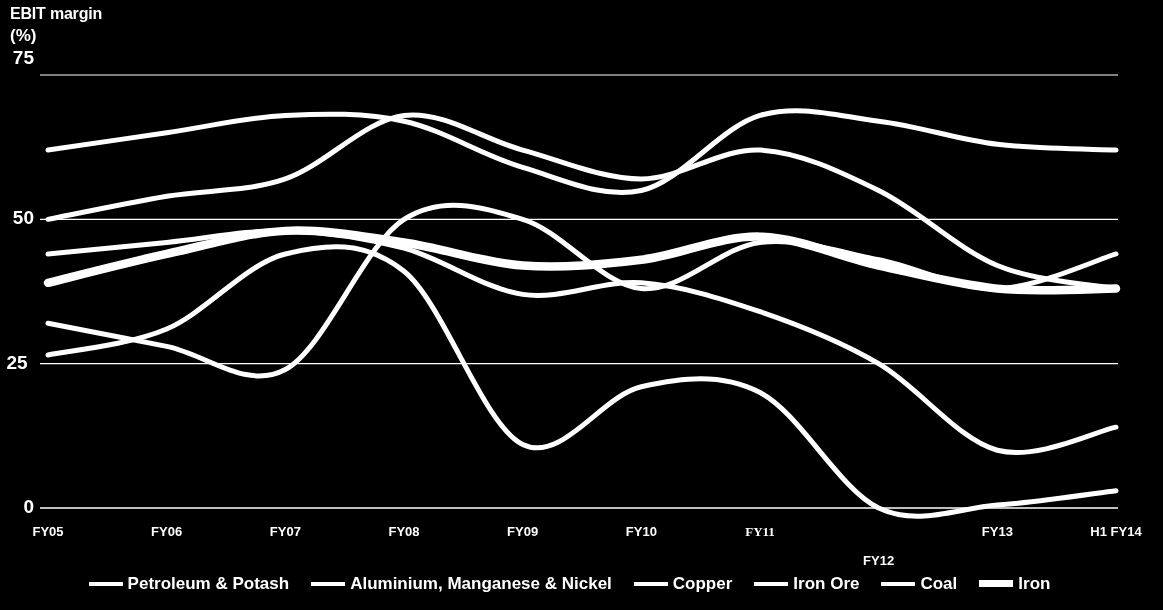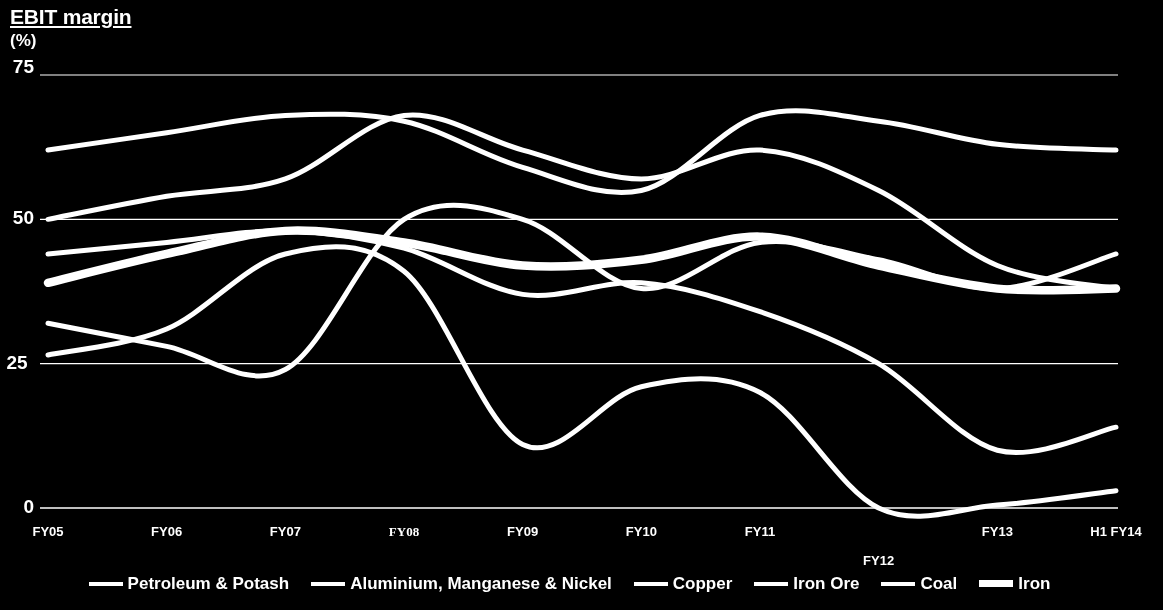--- a/index.html
+++ b/index.html
@@ -22,25 +22,24 @@
     width: 1163px;
     height: 610px;
   }
   .title-block {
     position: absolute;
     left: 10px;
     top: 6px;
     line-height: 1.05;
   }
   .chart-title {
-    font-size: 21px;
+    font-size: 16px;
     font-weight: bold;
     letter-spacing: -0.2px;
     display: block;
-    text-decoration: underline;
   }
   .chart-subtitle {
     font-size: 17px;
     font-weight: bold;
     display: block;
     margin-top: 4px;
   }
   svg.plot {
     position: absolute;
     left: 0;
@@ -139,33 +138,33 @@
         <path d="M 48.00 150.05 C 67.78 147.17, 127.11 138.51, 166.67 132.73 C 206.22 126.96, 245.78 117.34, 285.33 115.41 C 324.89 113.49, 364.44 112.53, 404.00 121.19 C 443.56 129.85, 483.11 155.83, 522.67 167.37 C 562.22 178.92, 601.78 199.13, 641.33 190.47 C 680.89 181.81, 720.44 126.96, 760.00 115.41 C 799.56 103.87, 839.11 116.38, 878.67 121.19 C 918.22 126.00, 957.78 139.47, 997.33 144.28 C 1036.89 149.09, 1096.22 149.09, 1116.00 150.05" class="series-line"></path>
         <path d="M 48.00 355.01 C 67.78 350.68, 127.11 345.87, 166.67 329.03 C 206.22 312.19, 245.78 263.60, 285.33 253.97 C 324.89 244.35, 364.44 239.54, 404.00 271.29 C 443.56 303.05, 483.11 425.25, 522.67 444.49 C 562.22 463.74, 601.78 395.42, 641.33 386.76 C 680.89 378.10, 720.44 372.33, 760.00 392.53 C 799.56 412.74, 839.11 489.24, 878.67 508.00 C 918.22 526.76, 957.78 508.00, 997.33 505.11 C 1036.89 502.23, 1096.22 493.09, 1116.00 490.68" class="series-line"></path>
         <path d="M 48.00 323.25 C 67.78 327.10, 127.11 338.65, 166.67 346.35 C 206.22 354.04, 245.78 390.61, 285.33 369.44 C 324.89 348.27, 364.44 244.35, 404.00 219.33 C 443.56 194.32, 483.11 207.79, 522.67 219.33 C 562.22 230.88, 601.78 284.76, 641.33 288.61 C 680.89 292.46, 720.44 247.24, 760.00 242.43 C 799.56 237.62, 839.11 252.05, 878.67 259.75 C 918.22 267.44, 957.78 289.58, 997.33 288.61 C 1036.89 287.65, 1096.22 259.75, 1116.00 253.97" class="series-line"></path>
         <path d="M 48.00 219.33 C 67.78 215.48, 127.11 202.98, 166.67 196.24 C 206.22 189.50, 245.78 192.39, 285.33 178.92 C 324.89 165.45, 364.44 120.22, 404.00 115.41 C 443.56 110.60, 483.11 139.47, 522.67 150.05 C 562.22 160.64, 601.78 178.92, 641.33 178.92 C 680.89 178.92, 720.44 148.13, 760.00 150.05 C 799.56 151.98, 839.11 171.22, 878.67 190.47 C 918.22 209.71, 957.78 249.16, 997.33 265.52 C 1036.89 281.88, 1096.22 284.76, 1116.00 288.61" class="series-line"></path>
         <path d="M 48.00 253.97 C 67.78 252.05, 127.11 246.28, 166.67 242.43 C 206.22 238.58, 245.78 229.92, 285.33 230.88 C 324.89 231.84, 364.44 237.62, 404.00 248.20 C 443.56 258.78, 483.11 288.61, 522.67 294.39 C 562.22 300.16, 601.78 279.95, 641.33 282.84 C 680.89 285.73, 720.44 298.24, 760.00 311.71 C 799.56 325.18, 839.11 340.57, 878.67 363.67 C 918.22 386.76, 957.78 439.68, 997.33 450.27 C 1036.89 460.85, 1096.22 431.02, 1116.00 427.17" class="series-line"></path>
         <path d="M 48.00 282.84 C 67.78 278.03, 127.11 262.63, 166.67 253.97 C 206.22 245.31, 245.78 232.80, 285.33 230.88 C 324.89 228.96, 364.44 236.65, 404.00 242.43 C 443.56 248.20, 483.11 262.63, 522.67 265.52 C 562.22 268.41, 601.78 264.56, 641.33 259.75 C 680.89 254.94, 720.44 235.69, 760.00 236.65 C 799.56 237.62, 839.11 256.86, 878.67 265.52 C 918.22 274.18, 957.78 284.76, 997.33 288.61 C 1036.89 292.46, 1096.22 288.61, 1116.00 288.61" class="series-line thick"></path>
       </g>
   </svg>
 
   <div id="ytick-layer">
-      <div class="ytick-label" style="top: 56px;">75</div>
+      <div class="ytick-label" style="top: 47px;">75</div>
       <div class="ytick-label" style="top: 207.333px;">50</div>
       <div class="ytick-label" style="top: 351.667px; text-align: center;">25</div>
       <div class="ytick-label" style="top: 496px;">0</div>
     </div>
   <div id="xtick-layer">
       <div class="xtick-label" style="left: 48px;">FY05</div>
       <div class="xtick-label" style="left: 166.667px;">FY06</div>
       <div class="xtick-label" style="left: 285.333px;">FY07</div>
-      <div class="xtick-label" style="left: 404px; font-family: Liberation Serif, serif;">FY08</div>
+      <div class="xtick-label" style="left: 404px;">FY08</div>
       <div class="xtick-label" style="left: 522.667px;">FY09</div>
       <div class="xtick-label" style="left: 641.333px;">FY10</div>
-      <div class="xtick-label" style="left: 760px;">FY11</div>
+      <div class="xtick-label" style="left: 760px; font-family: Liberation Serif, serif;">FY11</div>
       <div class="xtick-label" style="left: 878.667px; margin-top: 29px;">FY12</div>
       <div class="xtick-label" style="left: 997.333px;">FY13</div>
       <div class="xtick-label" style="left: 1116px;">H1 FY14</div>
     </div>
 
   <div class="legend" id="legend-layer">
       <div class="legend-item">
         <span class="legend-swatch"></span>
         <span class="legend-label">Petroleum &amp; Potash</span>
       </div>

